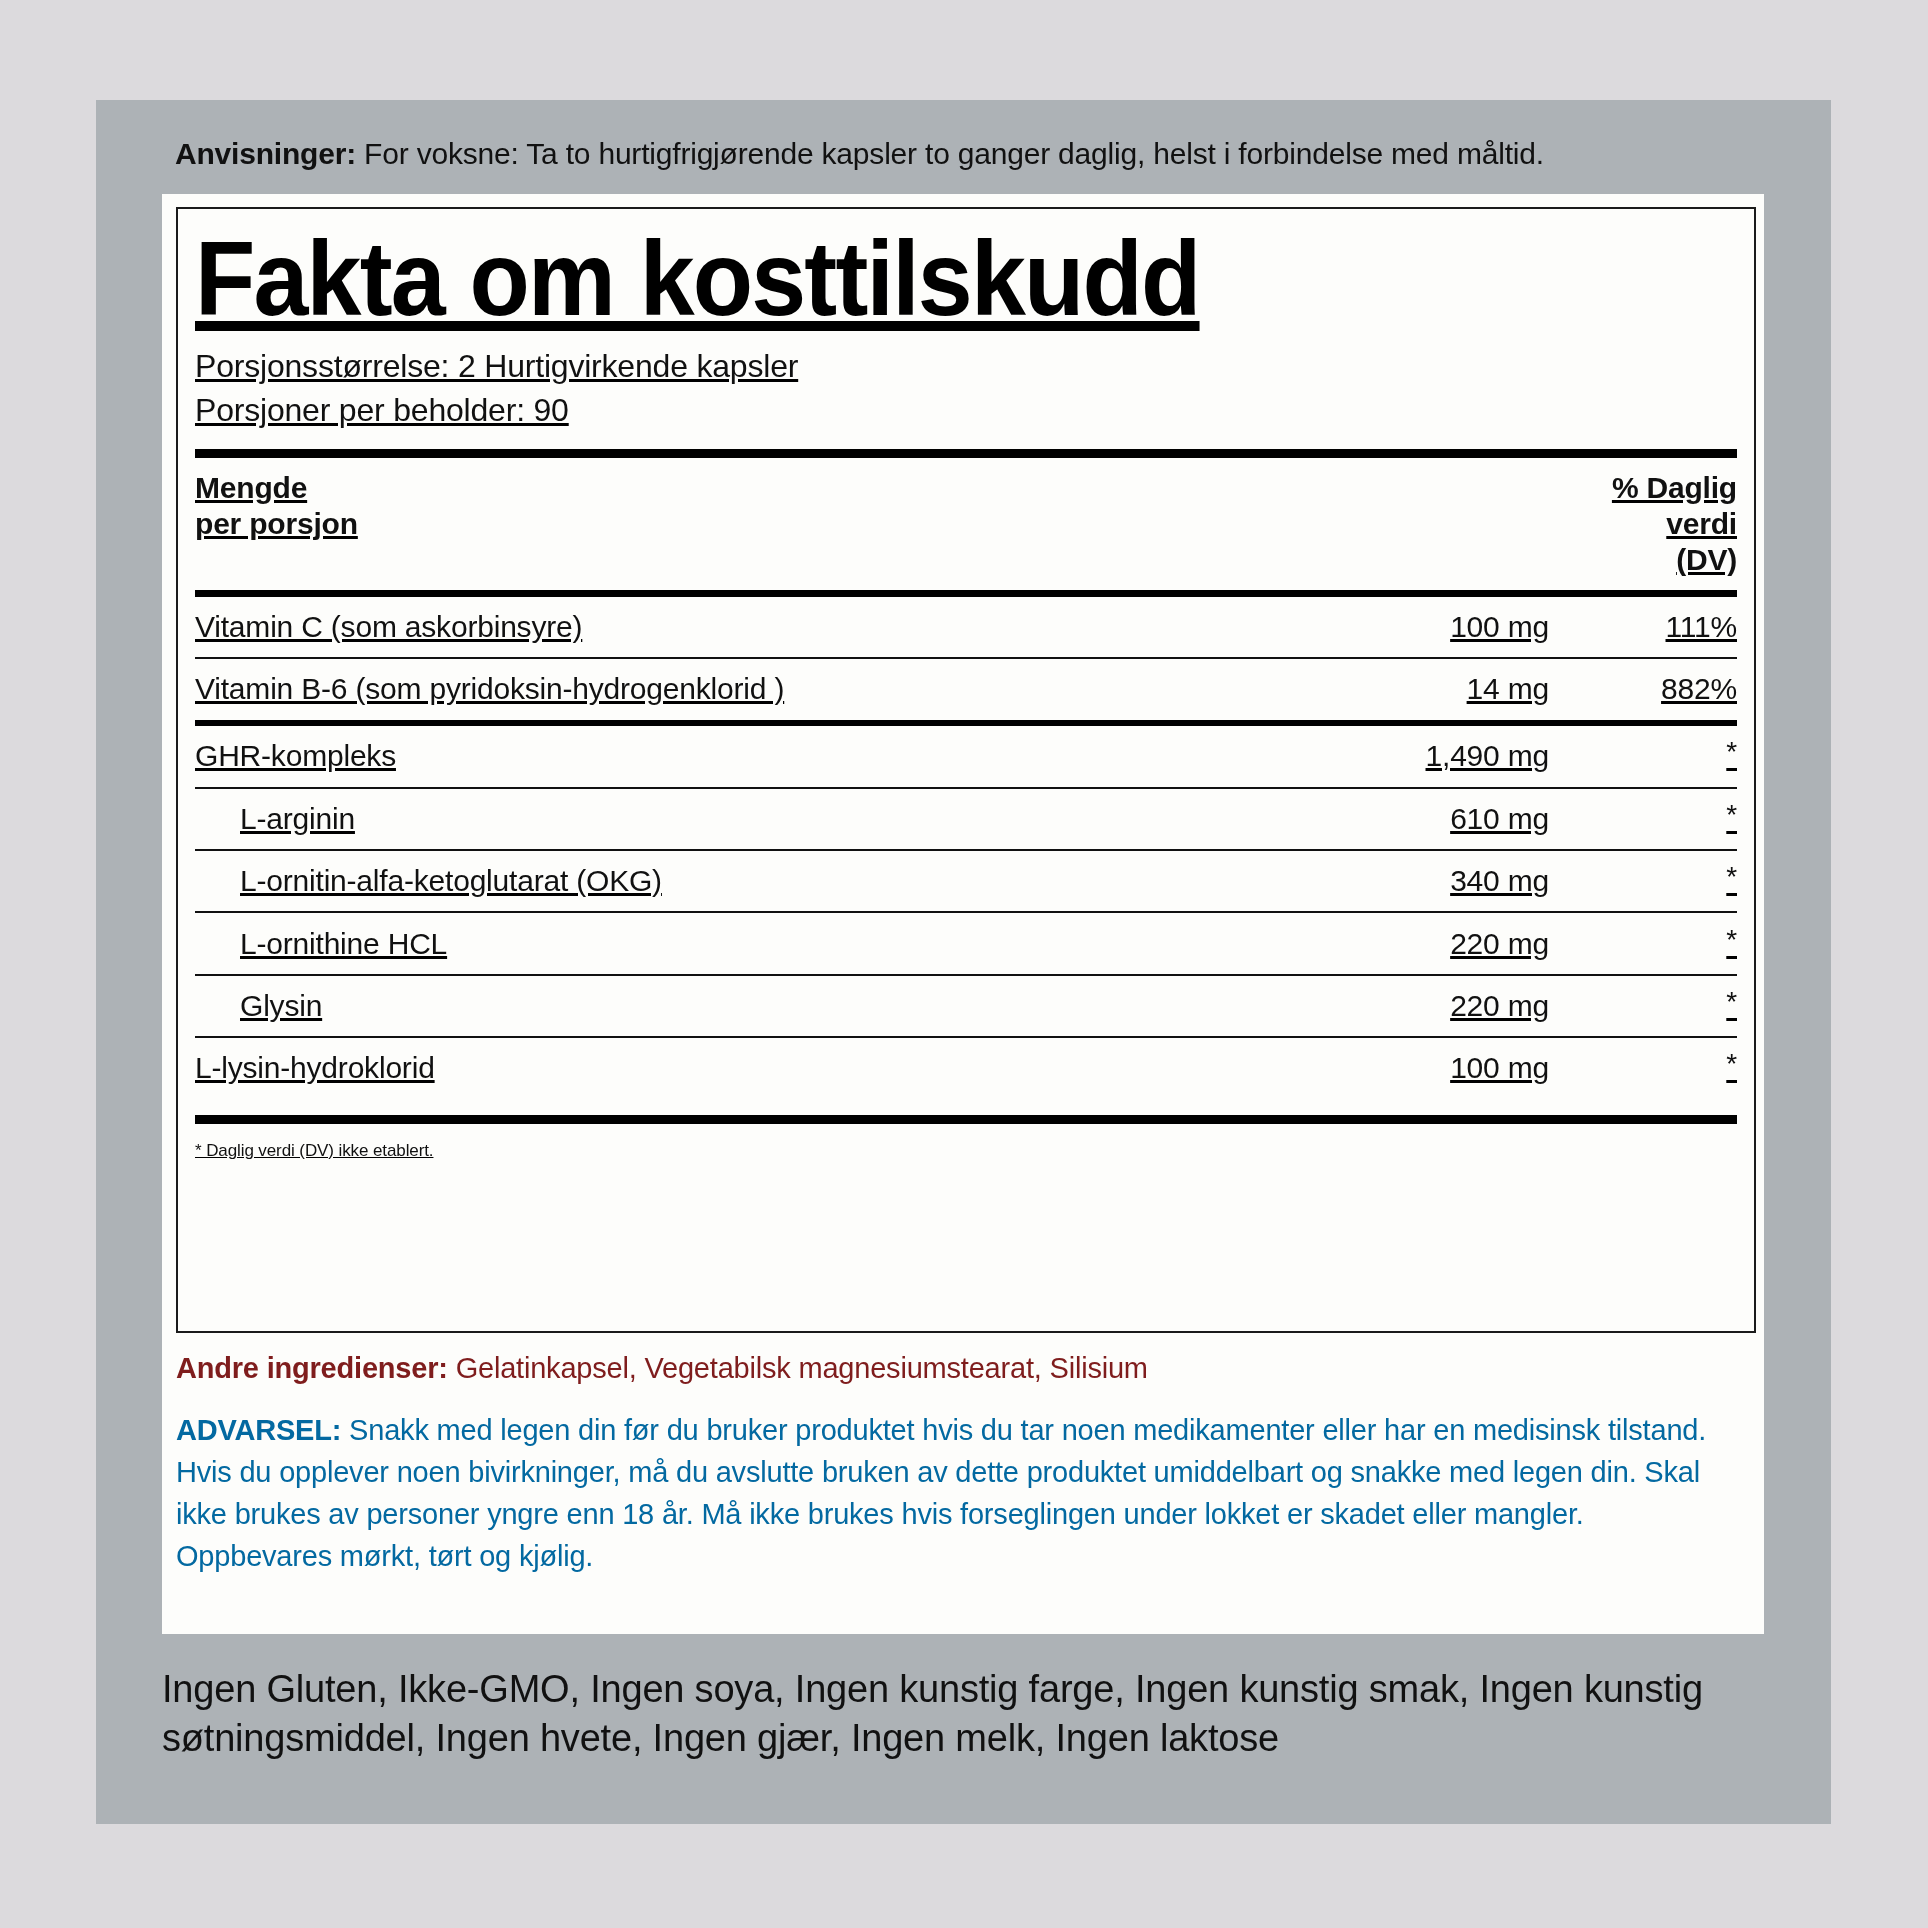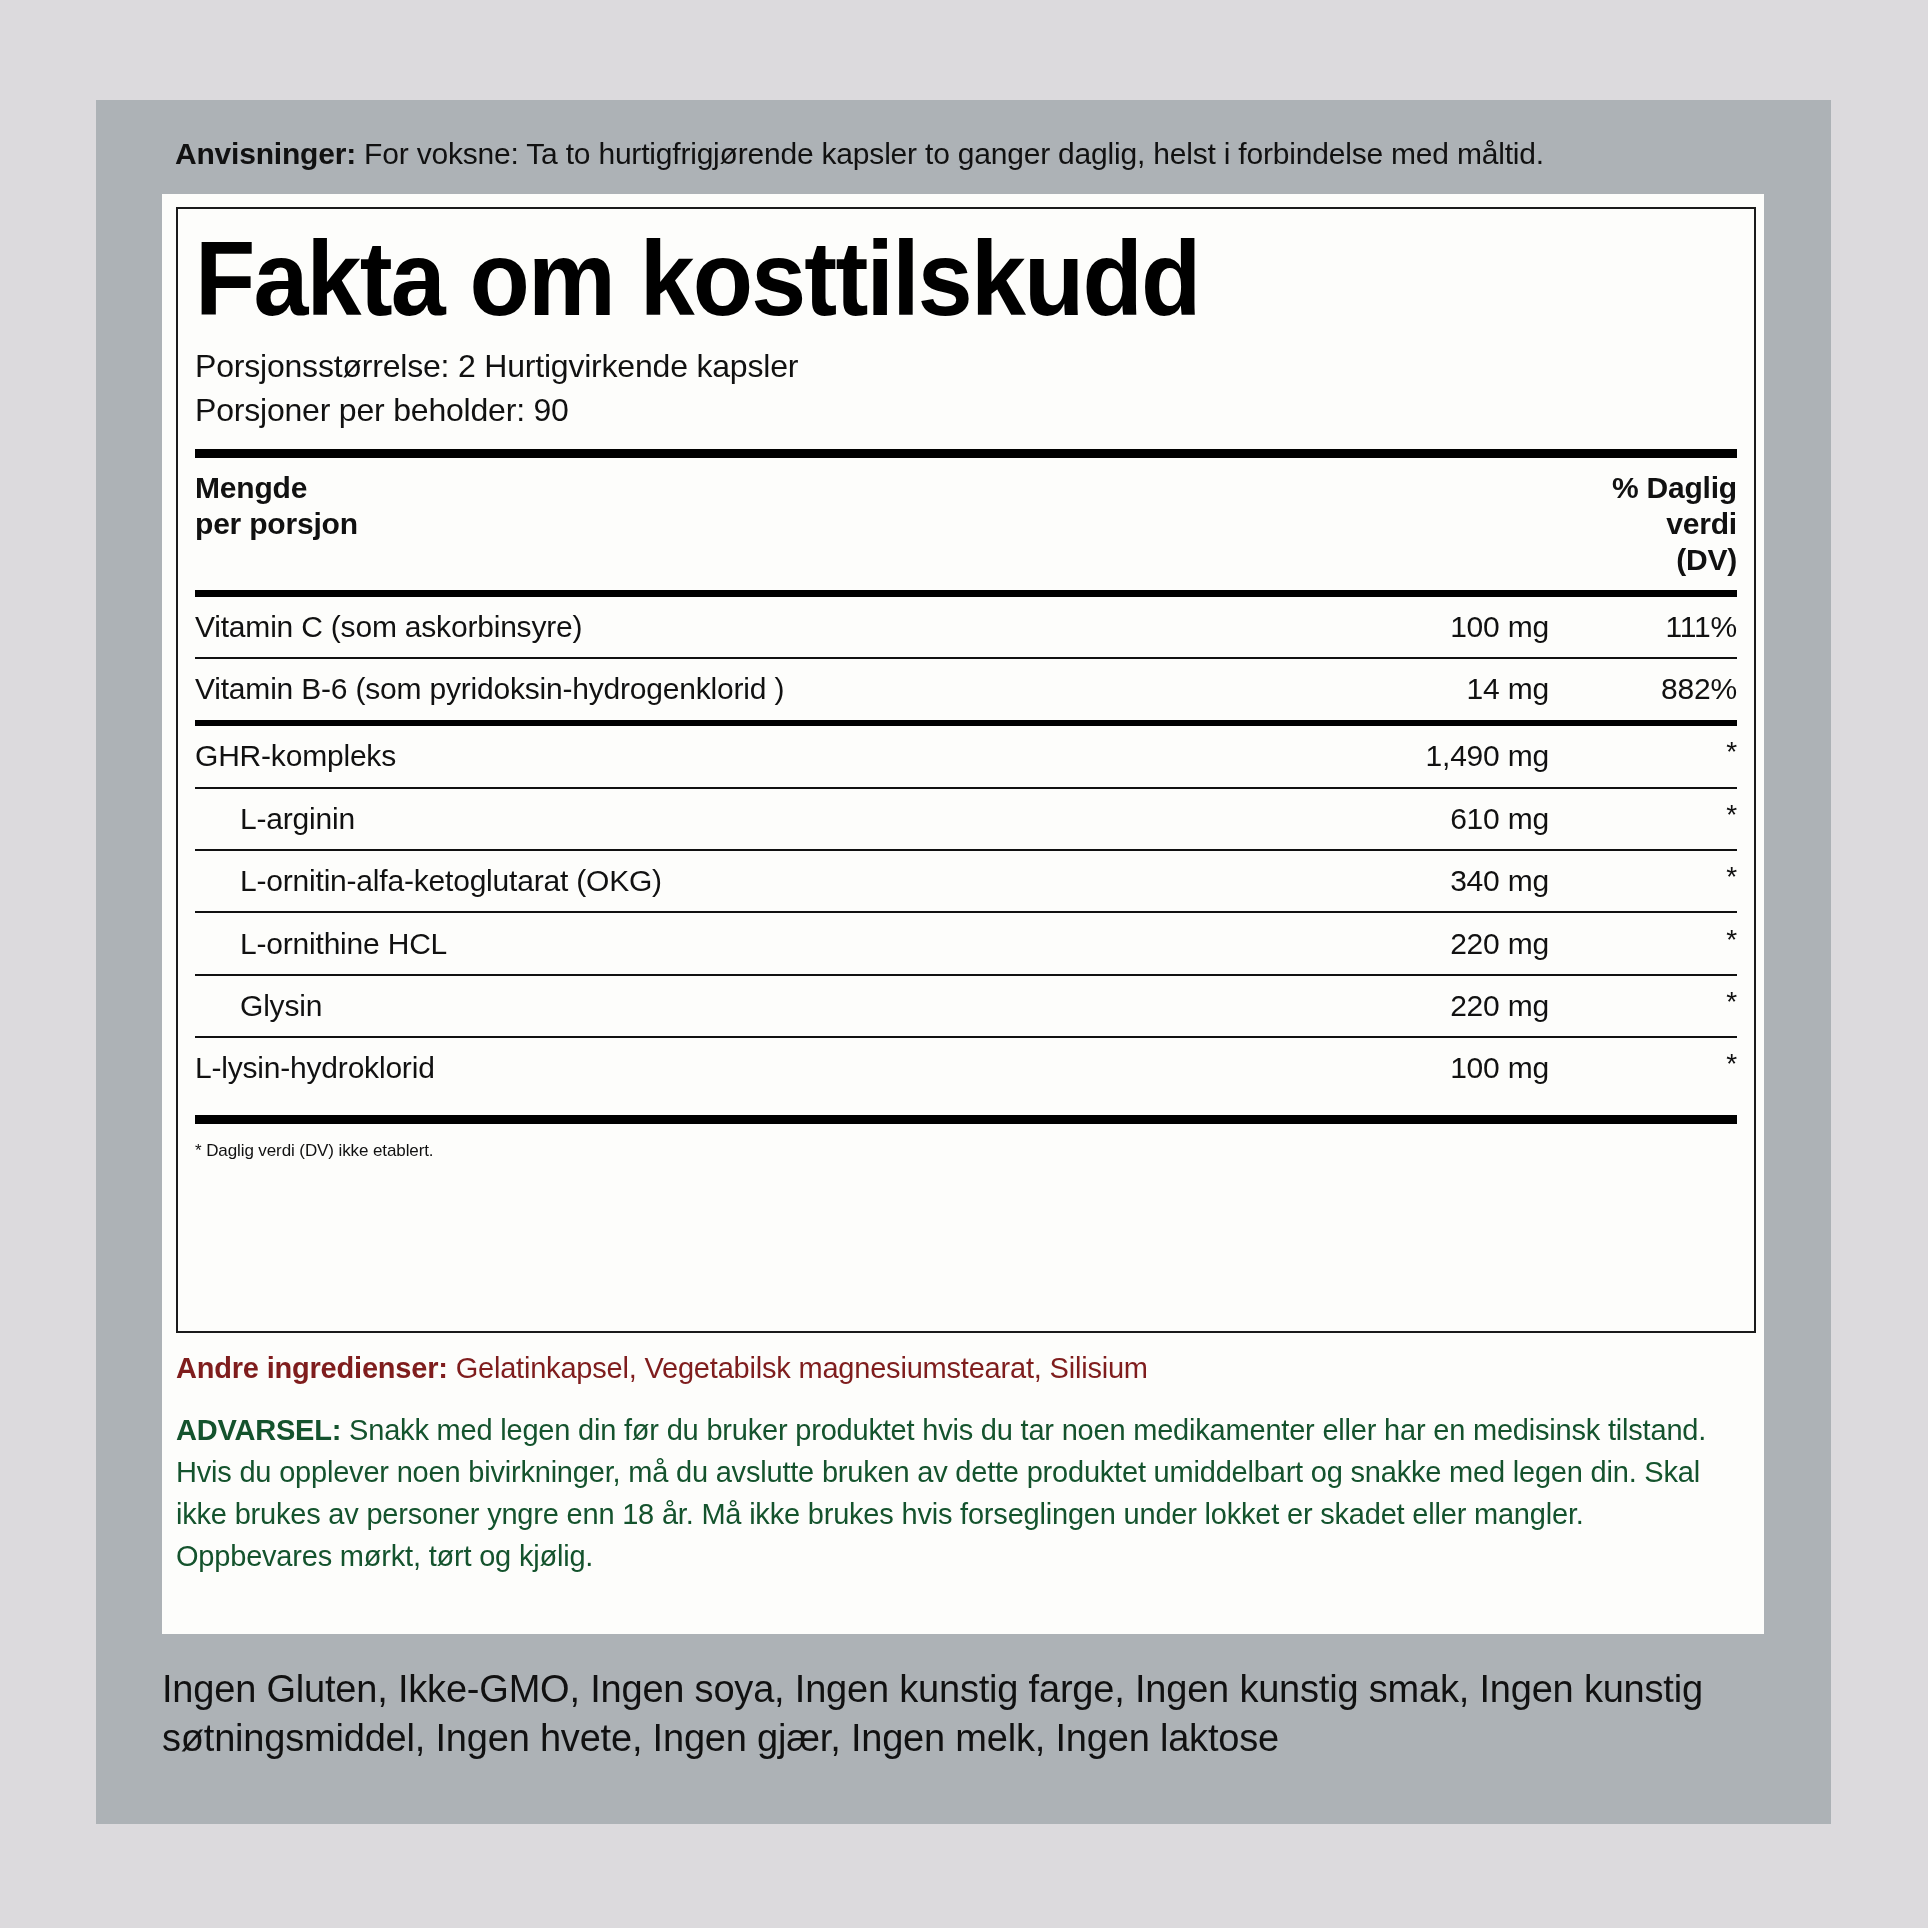--- a/index.html
+++ b/index.html
@@ -53,20 +53,21 @@
   .sf-box {
     position: absolute;
     left: 14px;
     top: 13px;
     width: 1580px;
     height: 1126px;
     border: 2.8px solid #1b1b1b;
     background: #fdfdfb;
     box-sizing: border-box;
     padding: 0 17px;
+    text-decoration: underline;
   }
 
   .sf-title {
     font-family: "Liberation Sans Narrow", "Liberation Sans", sans-serif;
     font-weight: 700;
     font-size: 105px;
     line-height: 113px;
     letter-spacing: -1.9px;
     color: #000;
     margin: 13px 0 9.4px 0;
@@ -143,21 +144,21 @@
   }
   .other-ing b { font-weight: 700; }
 
   .warning {
     position: absolute;
     left: 14px;
     top: 1215px;
     width: 1571px;
     font-size: 29px;
     line-height: 42px;
-    color: #14532d;
+    color: #0369a1;
     letter-spacing: -0.2px;
   }
   .warning b { font-weight: 700; }
 
   
   .claims {
     position: absolute;
     left: 66px;
     top: 1565px;
     width: 1563px;

